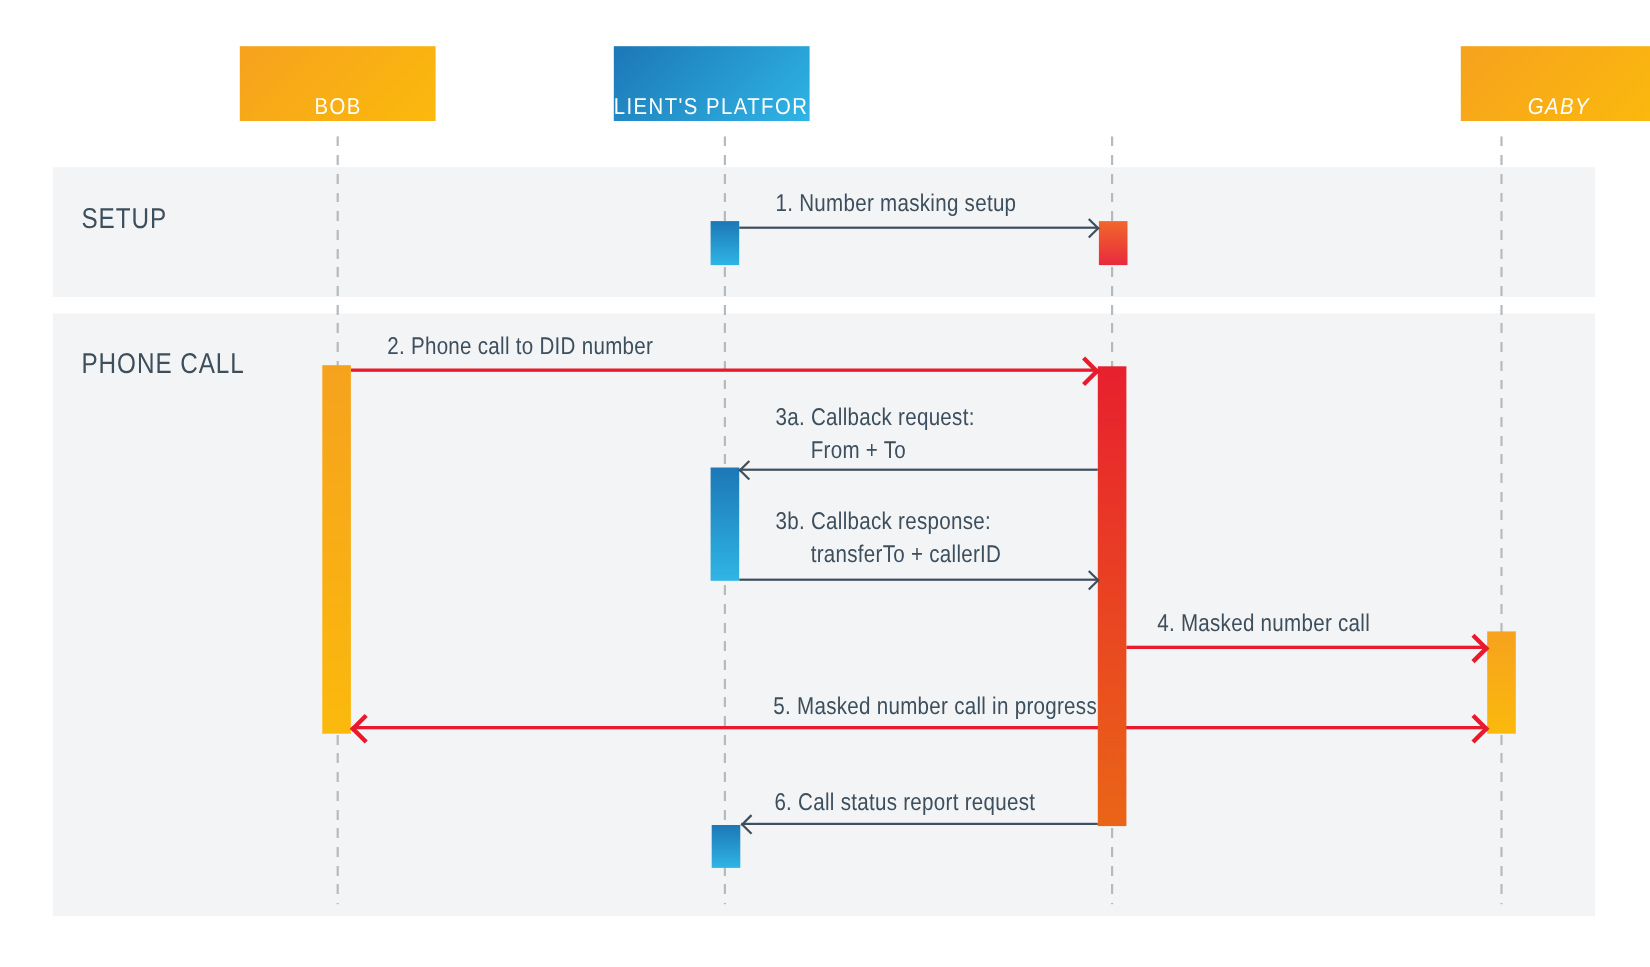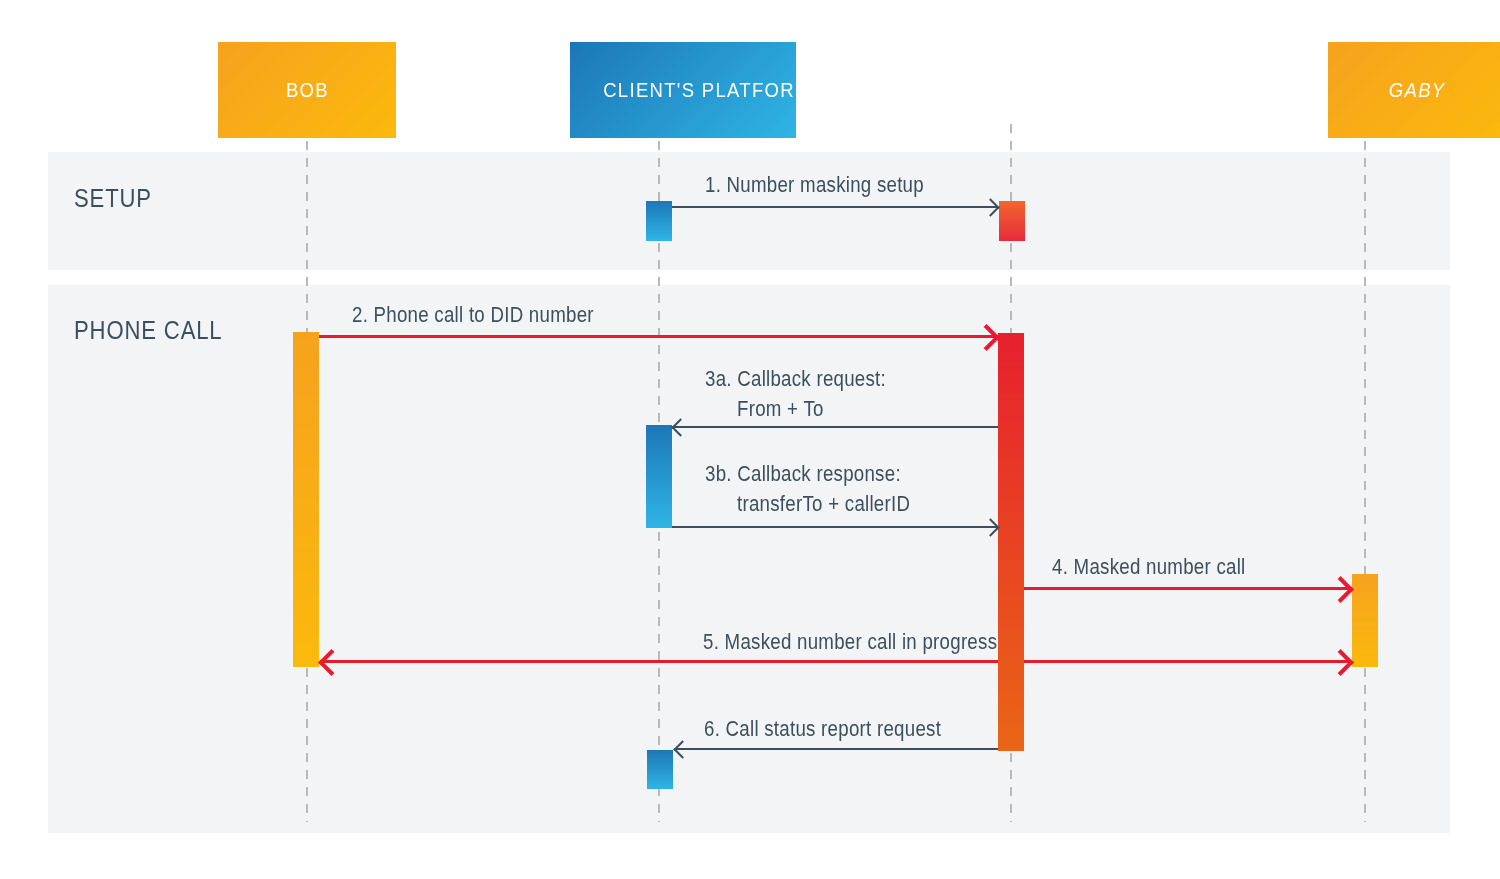--- a/index.html
+++ b/index.html
@@ -17,22 +17,22 @@
   .band{position:absolute; left:48px; width:1402px; background:var(--band); z-index:0;}
   .section-label{
     position:absolute; color:var(--dark); font-size:26px; letter-spacing:1px;
     transform:scaleX(0.85); transform-origin:0 0; z-index:3; white-space:nowrap;
   }
   .lifeline{
     position:absolute; width:2px; top:124px; height:698px; z-index:1;
     background:repeating-linear-gradient(to bottom, var(--lifeline) 0 9px, transparent 9px 17px);
   }
   .actor{
-    position:absolute; top:42px; width:178px; height:96px; z-index:2;
-    display:flex; align-items:center; justify-content:center;
+    position:absolute; top:42px; width:178px; height:68px; z-index:2;
+    display:flex; align-items:flex-end; justify-content:center;
   }
   .actor span{
     color:#ffffff; font-size:21px; letter-spacing:1.5px; white-space:nowrap;
     transform:scaleX(0.88);
   }
   .actor.bob, .actor.gaby{background:linear-gradient(135deg, var(--orange-a), var(--orange-b));}
   .actor.client{background:linear-gradient(135deg, var(--blue-a), var(--blue-b));}
   .actor.infobip{background:linear-gradient(135deg, var(--infobip-a), var(--infobip-b));}
   .bar{position:absolute; width:26px; z-index:2;}
   .bar.blue{background:linear-gradient(to bottom, var(--blue-a), var(--blue-b));}
@@ -64,21 +64,21 @@
   <div class="section-label" style="left:74px;top:315px;">PHONE CALL</div>
 
   <div class="lifeline" style="left:306px;"></div>
   <div class="lifeline" style="left:658px;"></div>
   <div class="lifeline" style="left:1010px;"></div>
   <div class="lifeline" style="left:1364px;"></div>
 
   <div class="actor bob" style="left:218px;">
     <span>BOB</span>
   </div>
-  <div class="actor client" style="left:570px;padding-left:48px;">
+  <div class="actor client" style="left:558px;">
     <span>CLIENT'S PLATFORM</span>
   </div>
   <div class="actor gaby" style="left:1328px;font-style:italic;">
     <span>GABY</span>
   </div>
 
   <div class="bar blue" style="left:646px;top:201px;height:40px;"></div>
   <div class="bar redsmall" style="left:999px;top:201px;height:40px;"></div>
   <div class="bar orange" style="left:293px;top:332px;height:335px;"></div>
   <div class="bar redmain" style="left:998px;top:333px;height:418px;"></div>

